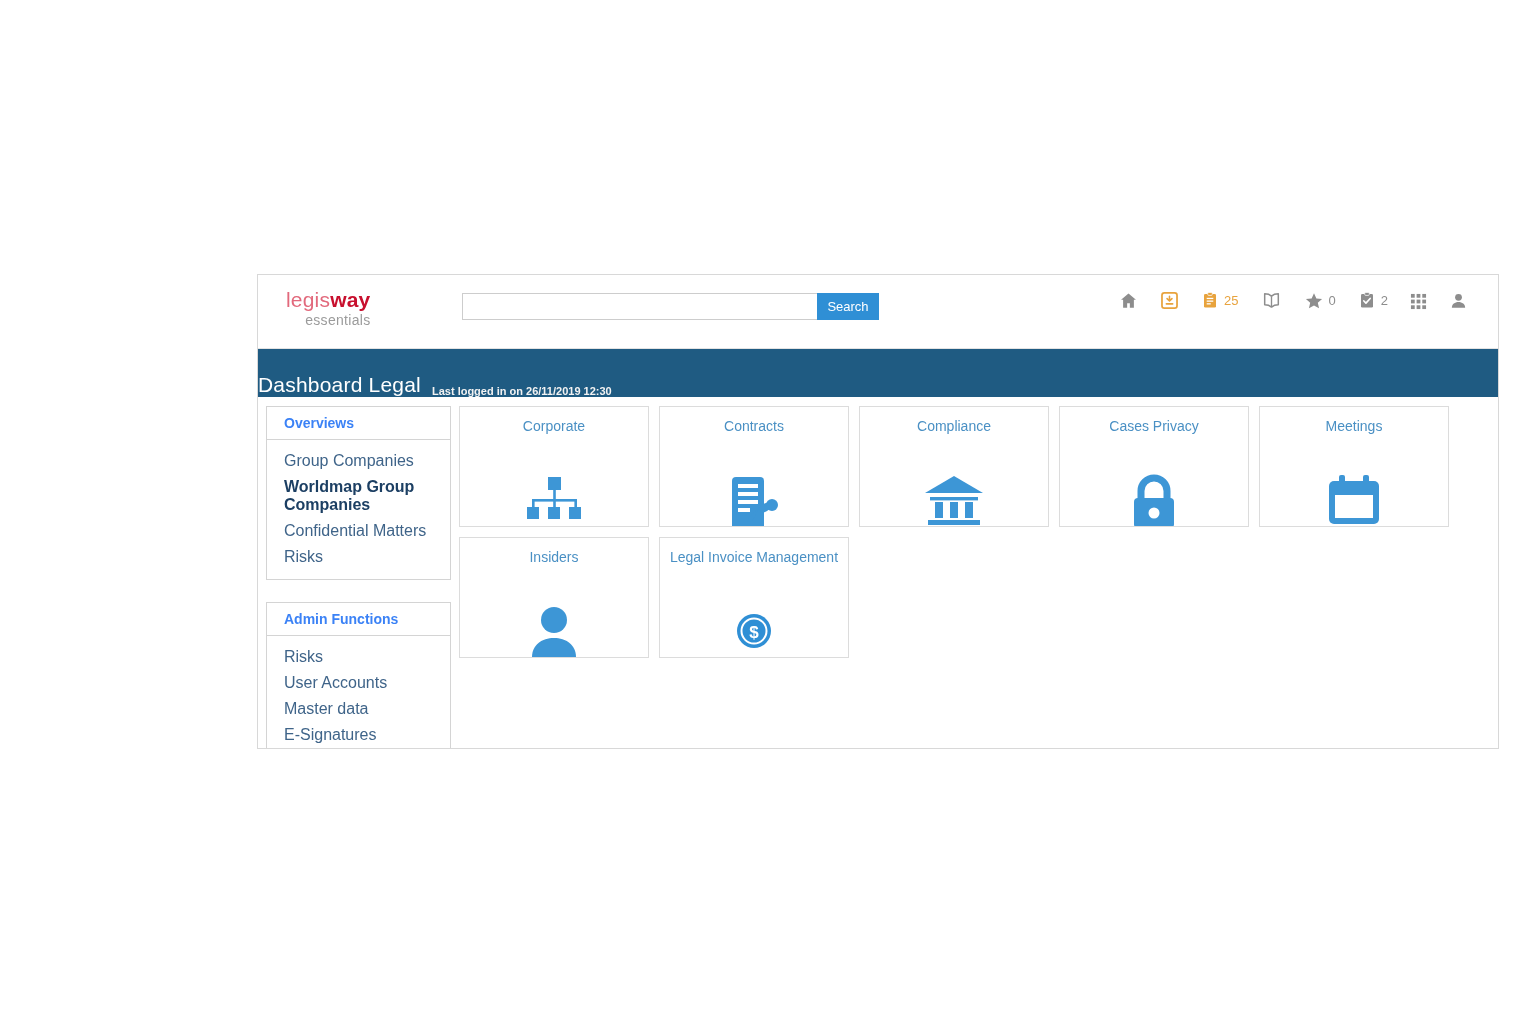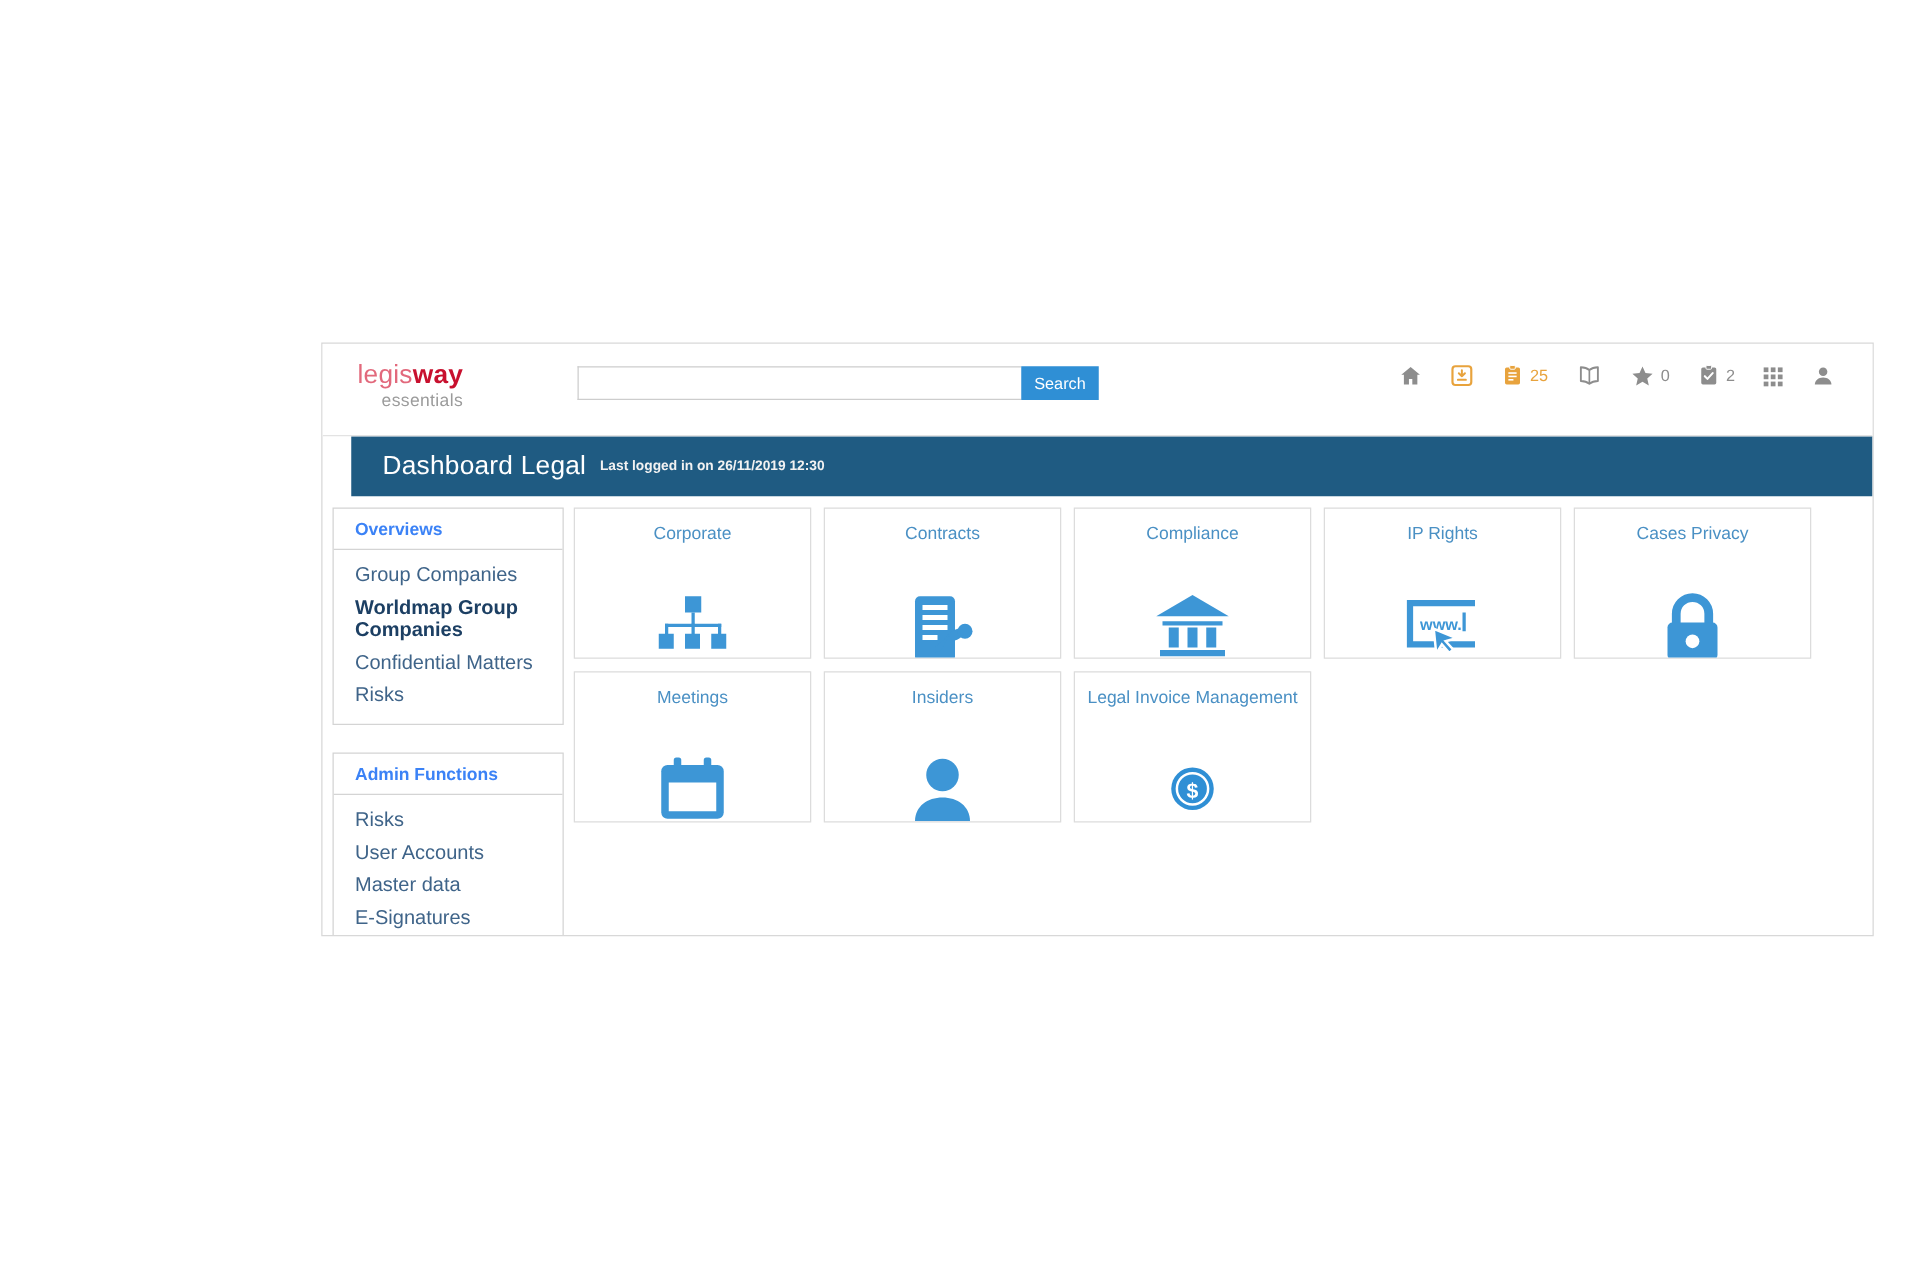--- a/index.html
+++ b/index.html
@@ -91,23 +91,21 @@
     font-size: 13px;
     color: #8d8d8d;
   }
   .icon-count.orange { color: #e8a33d; }
 
   
   .bluebar {
     height: 48px;
     background: #1f5b82;
     display: flex;
-    align-items: center;
-    padding-left: 25px;
-    margin-left: 23px;
+    align-items: flex-end;
   }
   .bluebar h1 {
     margin: 0;
     font-size: 21px;
     font-weight: normal;
     color: #ffffff;
     letter-spacing: .2px;
   }
   .bluebar .lastlogin {
     margin-left: 11px;
@@ -359,31 +357,20 @@
               <rect x="7" y="23" width="48" height="3.4"></rect>
               <rect x="12" y="28" width="8" height="16"></rect>
               <rect x="27" y="28" width="8" height="16"></rect>
               <rect x="42" y="28" width="8" height="16"></rect>
               <rect x="5" y="46" width="52" height="5"></rect>
             </g>
           </svg>
         </div>
       </div>
 
-      <div class="tile">
-        <div class="tile-title">IP Rights</div>
-        <div class="tile-icon">
-          <svg width="62" height="50" viewBox="0 0 62 50">
-            <path fill="none" stroke="#3d96d6" stroke-width="5" d="M57 7.5H5v33h52"></path>
-            <text x="13" y="29" font-family="Liberation Sans, sans-serif" font-size="13" font-weight="bold" fill="#3d96d6">www.</text>
-            <rect x="47" y="15" width="2.6" height="15" fill="#3d96d6"></rect>
-            <path fill="#3d96d6" stroke="#fff" stroke-width="2" d="m24 28 2 20 4.5-7.5 6 7 3-3-6-6.5 8.5-2.5z"></path>
-          </svg>
-        </div>
-      </div>
 
       <div class="tile">
         <div class="tile-title">Cases Privacy</div>
         <div class="tile-icon">
           <svg width="48" height="56" viewBox="0 0 48 56">
             <path fill="none" stroke="#3d96d6" stroke-width="7" d="M11 26V17a13 13 0 0 1 26 0v9"></path>
             <rect x="4" y="24" width="40" height="30" rx="4" fill="#3d96d6"></rect>
             <circle cx="24" cy="39" r="5.5" fill="#fff"></circle>
           </svg>
         </div>

